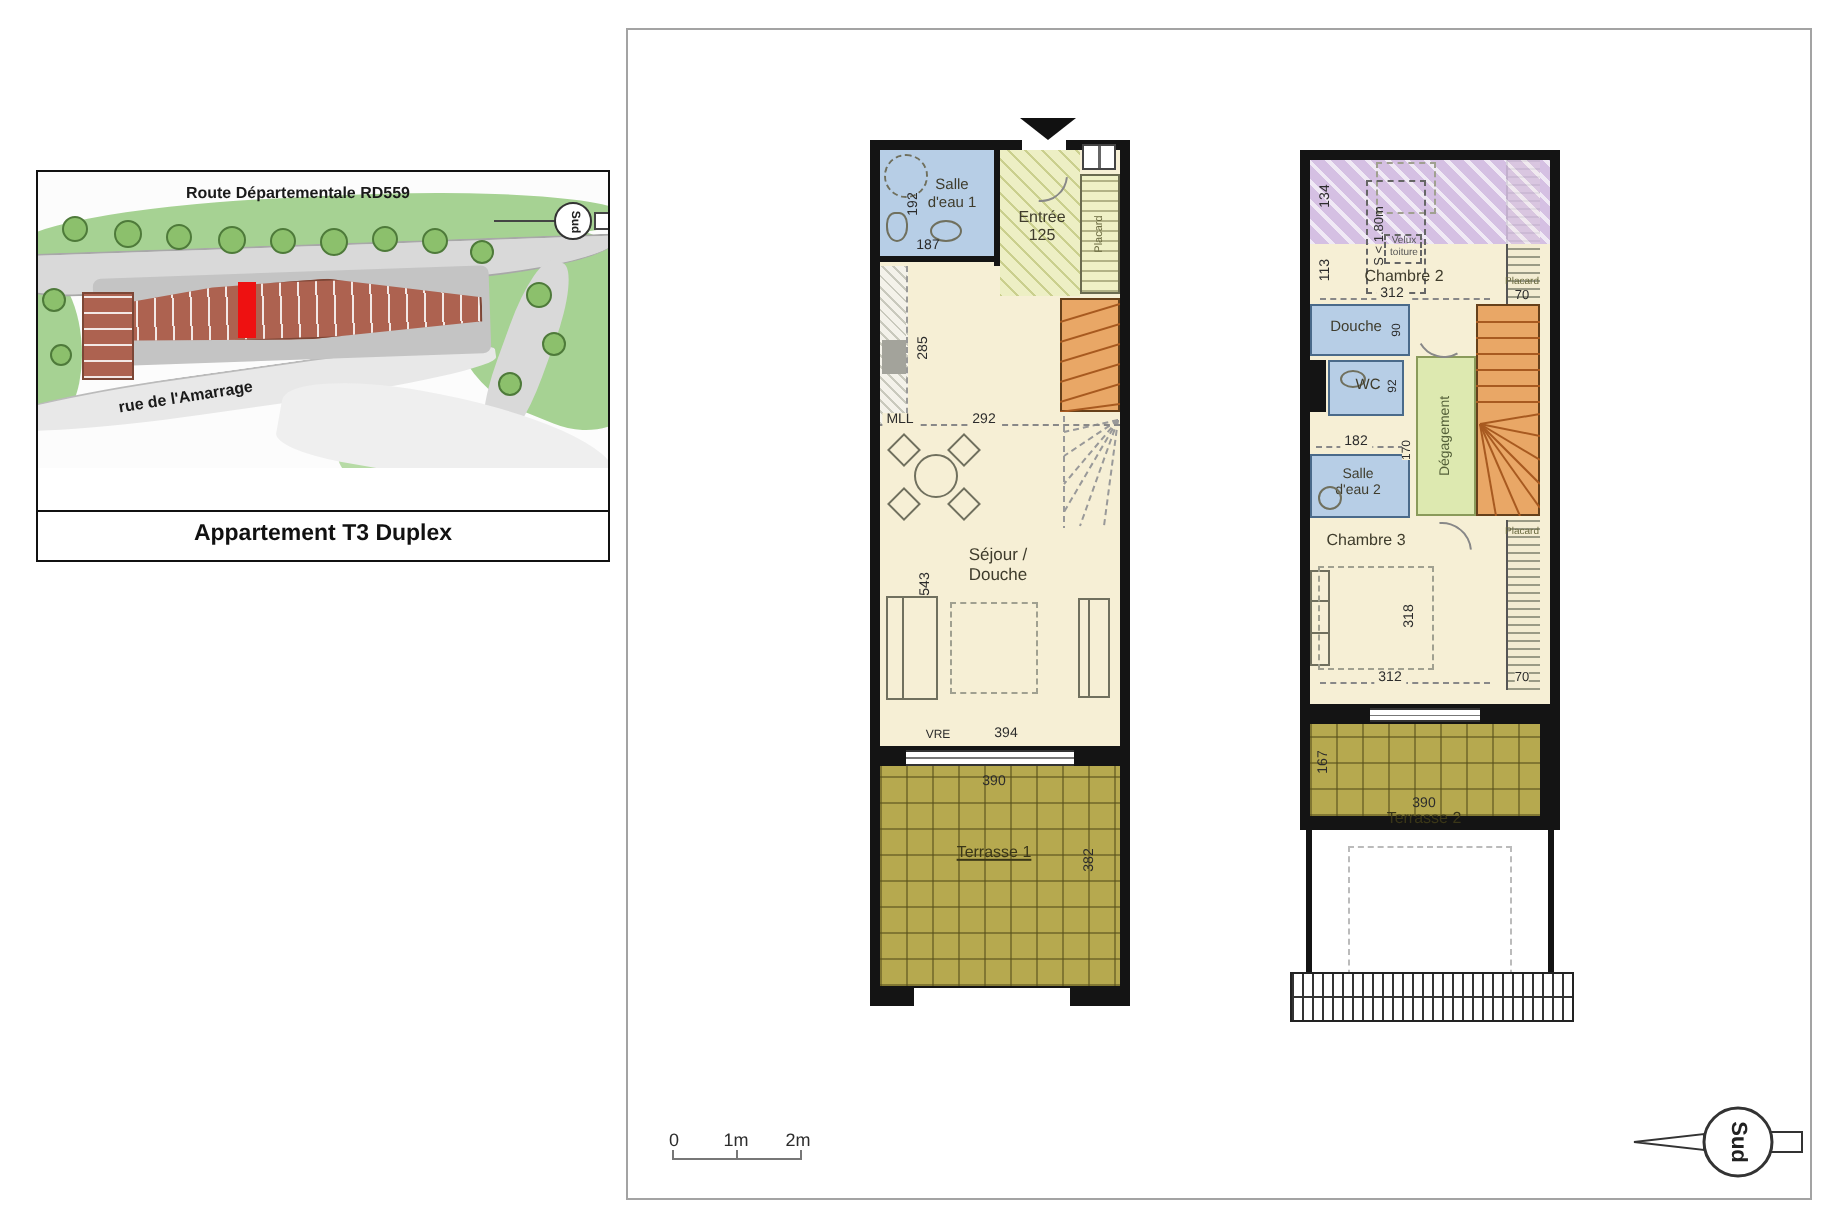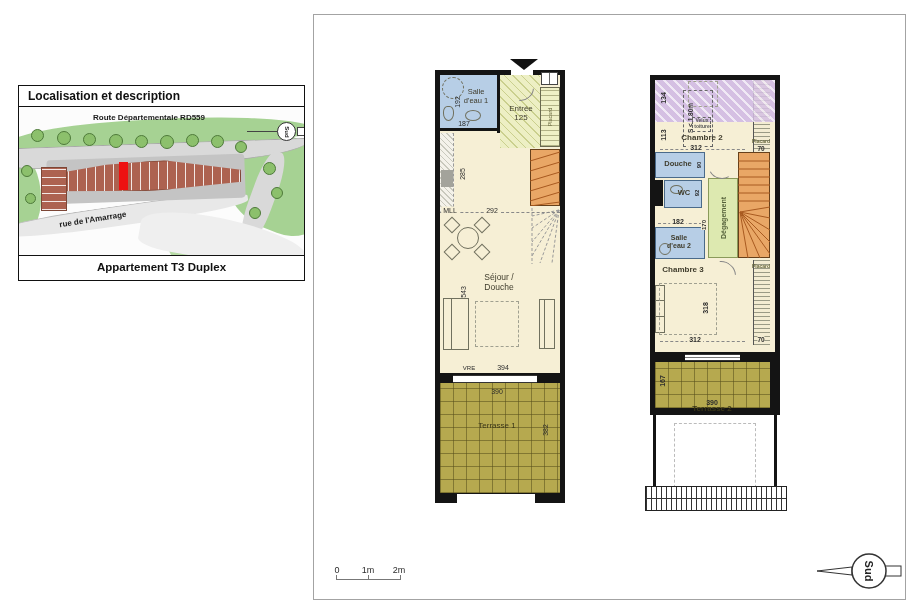--- a/index.html
+++ b/index.html
@@ -153,26 +153,26 @@
 
     <div class="dim" style="left:34px;top:298px;font-size:6px;">VRE</div>
     <div class="dim tag" style="left:68px;top:297px;">394</div>
 
     <div class="win" style="left:18px;top:305px;width:84px;height:8px;">
         <div class="win-inner"></div>
       </div>
 
     <div class="room terrace" style="left:5px;top:313px;width:120px;height:110px;"></div>
     <div class="dim" style="left:62px;top:321px;">390</div>
-    <div class="lab" style="left:62px;top:356px;color:#3a3618;">Terrasse 1</div>
+    <div class="lab" style="left:62px;top:356px;color:#3a3618;text-decoration:underline;">Terrasse 1</div>
     <div class="vdim" style="left:110px;top:360px;">382</div>
     <div class="abs" style="left:22px;top:424px;width:78px;height:9px;background:#fff;"></div>
   </div>
 
-  <div class="plan" style="left:650px;top:75px;width:142px;height:411px;background:transparent;font-weight:bold;">
+  <div class="plan" style="left:650px;top:75px;width:142px;height:411px;background:transparent;">
     <div class="abs" style="left:0;top:0;width:130px;height:340px;background:#141414;"></div>
 
     <div class="room floor" style="left:5px;top:5px;width:120px;height:272px;"></div>
 
     <div class="room purple" style="left:5px;top:5px;width:120px;height:42px;"></div>
 
     <div class="room ladder" style="left:103px;top:5px;width:17px;height:73px;"></div>
     <div class="room purple" style="left:103px;top:5px;width:17px;height:42px;opacity:.85;"></div>
 
     <div class="dashedbox" style="left:38px;top:6px;width:30px;height:26px;"></div>
@@ -269,21 +269,20 @@
   </div>
 
   <svg class="abs" style="left:813px;top:548px;" width="92" height="46">
     <polygon points="4,23 39,19 39,27" fill="#fff" stroke="#333" stroke-width="1"></polygon>
     <rect x="72" y="18" width="16" height="10" fill="#fff" stroke="#333" stroke-width="1"></rect>
     <circle cx="56" cy="23" r="17" fill="#fff" stroke="#333" stroke-width="1.5"></circle>
     <text x="56" y="23" transform="rotate(90 56 23)" text-anchor="middle" dominant-baseline="central" font-size="11" font-weight="bold" fill="#222">Sud</text>
   </svg>
 
   <div class="locbox">
-    <div class="locbox-title">Localisation et description</div>
     <div class="map">
 
       <div class="blob" style="left:-12px;top:12px;width:310px;height:28px;background:#a6d293;border-radius:45% 55% 50% 50%/70% 80% 30% 30%;transform:rotate(-3deg);"></div>
       <div class="blob" style="left:205px;top:28px;width:110px;height:95px;background:#a6d293;border-radius:55% 45% 40% 60%;transform:rotate(22deg);"></div>
       <div class="blob" style="left:-18px;top:48px;width:40px;height:80px;background:#a6d293;border-radius:40% 60% 50% 50%;"></div>
       <div class="blob" style="left:150px;top:122px;width:90px;height:40px;background:#b7dba6;border-radius:50%;"></div>
 
       <div class="blob" style="left:-10px;top:36px;width:300px;height:22px;background:#d9d9d9;border-top:1px solid #a8a8a8;border-bottom:1px solid #a8a8a8;border-radius:0 0 45% 10%/0 0 90% 30%;transform:rotate(-2deg);"></div>
       <div class="blob" style="left:232px;top:42px;width:24px;height:95px;background:#d9d9d9;border-radius:40%;transform:rotate(20deg);"></div>
       <div class="blob" style="left:-20px;top:98px;width:250px;height:20px;background:#e8e8e8;border-top:1px solid #bbb;border-radius:40%;transform:rotate(-8deg);"></div>

